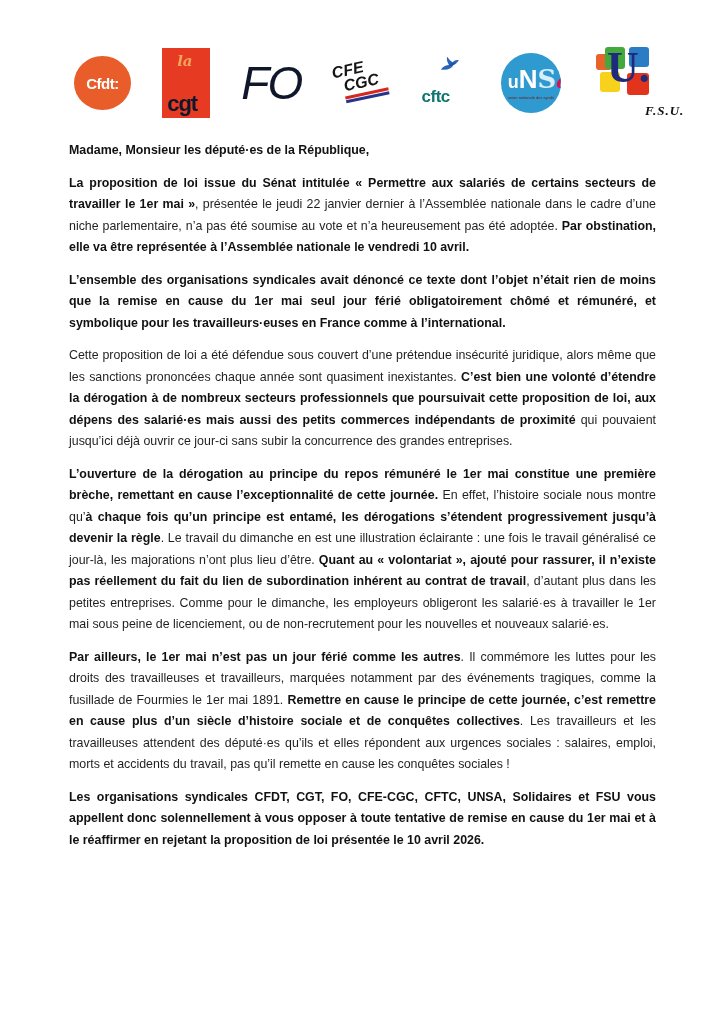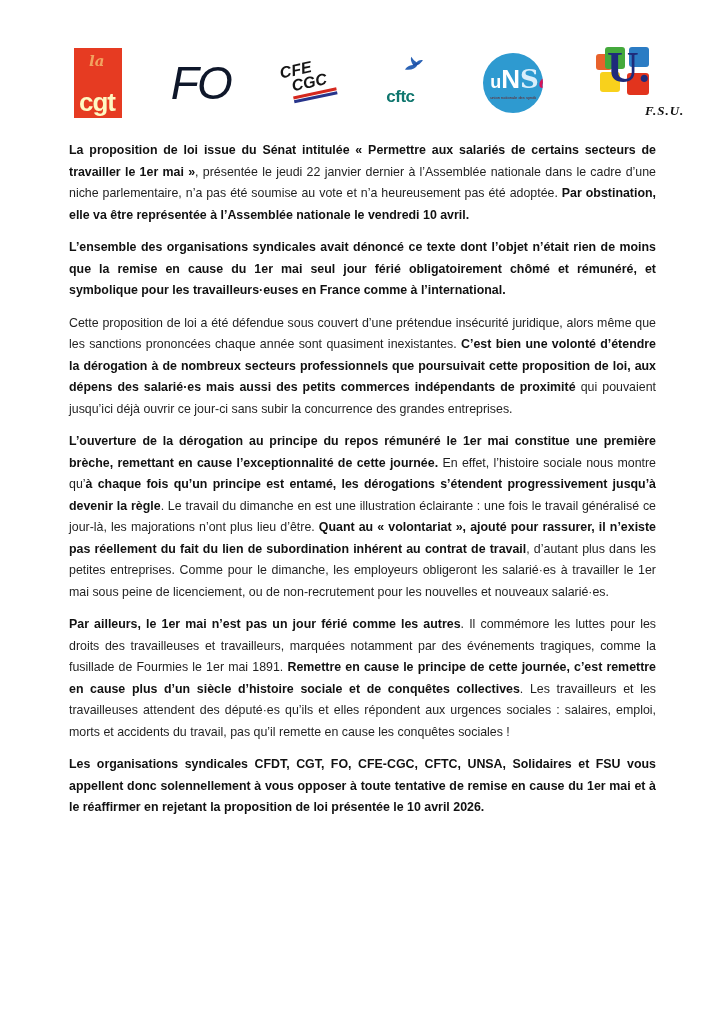--- a/index.html
+++ b/index.html
@@ -45,21 +45,21 @@
     display: block;
   }
   .cgt-la {
     position: absolute; top: 4px; left: 15px;
     font-family: "DejaVu Serif", serif;
     font-style: italic; font-weight: bold;
     color: #F2A360; font-size: 15px;
   }
   .cgt-text {
     position: absolute; bottom: 3px; left: 5px;
-    color: #fef9c3; font-weight: bold; font-size: 26px;
+    color: #0f172a; font-weight: bold; font-size: 22px;
     letter-spacing: -1px; line-height: 1;
   }
 
   
   .fo-text {
     font-style: italic; font-weight: normal;
     font-size: 46px; line-height: 1;
     color: #0f172a;
     letter-spacing: -2px;
   }
@@ -164,20 +164,23 @@
   .letter p { margin: 0 0 11px 0; }
   .letter .b { font-weight: bold; color: #111111; }
 </style>
 </head>
 <body>
 
 <div class="page">
 
   <div class="logos">
 
+    <div class="logo cfdt">
+      <span class="cfdt-text">Cfdt:</span>
+    </div>
 
     <div class="logo cgt">
       <span class="cgt-la">la</span>
       <span class="cgt-text">cgt</span>
     </div>
 
     <div class="logo fo">
       <span class="fo-text">FO</span>
     </div>
 
@@ -212,20 +215,21 @@
         <span class="sq yellow"></span>
         <span class="sq red"></span>
         <span class="fsu-u">U.</span>
       </div>
       <div class="fsu-sub">F.S.U.</div>
     </div>
 
   </div>
 
   <div class="letter">
+      <p><span class="b">Madame, Monsieur les député·es de la République,</span></p>
       <p><span class="b">La proposition de loi issue du Sénat intitulée « Permettre aux salariés de certains secteurs de travailler le 1er mai »</span><span>, présentée le jeudi 22 janvier dernier à l’Assemblée nationale dans le cadre d’une niche parlementaire, n’a pas été soumise au vote et n’a heureusement pas été adoptée. </span><span class="b">Par obstination, elle va être représentée à l’Assemblée nationale le vendredi 10 avril.</span></p>
       <p><span class="b">L’ensemble des organisations syndicales avait dénoncé ce texte dont l’objet n’était rien de moins que la remise en cause du 1er mai seul jour férié obligatoirement chômé et rémunéré, et symbolique pour les travailleurs·euses en France comme à l’international.</span></p>
       <p><span>Cette proposition de loi a été défendue sous couvert d’une prétendue insécurité juridique, alors même que les sanctions prononcées chaque année sont quasiment inexistantes. </span><span class="b">C’est bien une volonté d’étendre la dérogation à de nombreux secteurs professionnels que poursuivait cette proposition de loi, aux dépens des salarié·es mais aussi des petits commerces indépendants de proximité</span><span> qui pouvaient jusqu’ici déjà ouvrir ce jour-ci sans subir la concurrence des grandes entreprises.</span></p>
       <p><span class="b">L’ouverture de la dérogation au principe du repos rémunéré le 1er mai constitue une première brèche, remettant en cause l’exceptionnalité de cette journée.</span><span> En effet, l’histoire sociale nous montre qu’</span><span class="b">à chaque fois qu’un principe est entamé, les dérogations s’étendent progressivement jusqu’à devenir la règle</span><span>. Le travail du dimanche en est une illustration éclairante : une fois le travail généralisé ce jour-là, les majorations n’ont plus lieu d’être. </span><span class="b">Quant au « volontariat », ajouté pour rassurer, il n’existe pas réellement du fait du lien de subordination inhérent au contrat de travail</span><span>, d’autant plus dans les petites entreprises. Comme pour le dimanche, les employeurs obligeront les salarié·es à travailler le 1er mai sous peine de licenciement, ou de non-recrutement pour les nouvelles et nouveaux salarié·es.</span></p>
       <p><span class="b">Par ailleurs, le 1er mai n’est pas un jour férié comme les autres</span><span>. Il commémore les luttes pour les droits des travailleuses et travailleurs, marquées notamment par des événements tragiques, comme la fusillade de Fourmies le 1er mai 1891. </span><span class="b">Remettre en cause le principe de cette journée, c’est remettre en cause plus d’un siècle d’histoire sociale et de conquêtes collectives</span><span>. Les travailleurs et les travailleuses attendent des député·es qu’ils et elles répondent aux urgences sociales : salaires, emploi, morts et accidents du travail, pas qu’il remette en cause les conquêtes sociales !</span></p>
       <p><span class="b">Les organisations syndicales CFDT, CGT, FO, CFE-CGC, CFTC, UNSA, Solidaires et FSU vous appellent donc solennellement à vous opposer à toute tentative de remise en cause du 1er mai et à le réaffirmer en rejetant la proposition de loi présentée le 10 avril 2026.</span></p>
     </div>
 
 </div>
 

